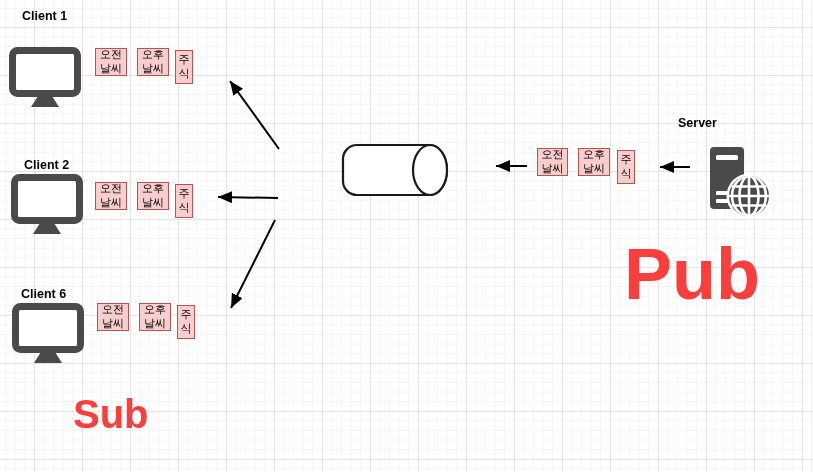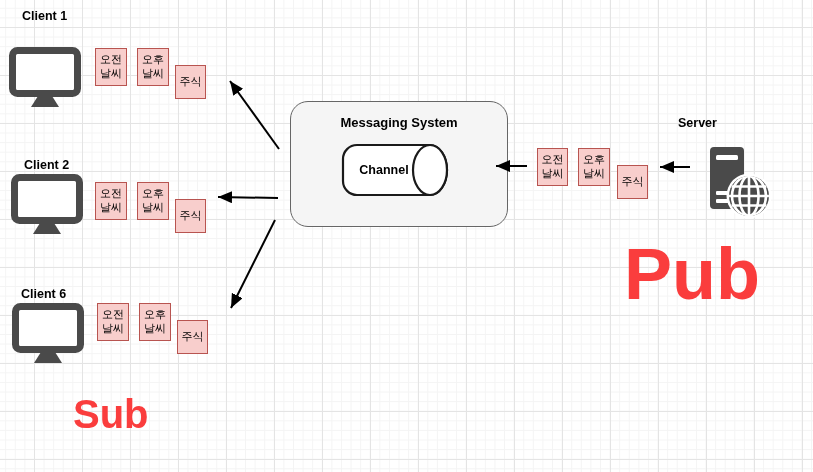--- a/index.html
+++ b/index.html
@@ -16,29 +16,29 @@
       linear-gradient(to bottom, #f4f4f4 1px, transparent 1px);
     background-size:48px 48px, 48px 48px, 9.6px 9.6px, 9.6px 9.6px;
     background-position:-14px -21px, -14px -21px, 5.2px 7.8px, 5.2px 7.8px;
   }
   .abs{position:absolute;}
   .shape-label{
     font-weight:bold;font-size:12.5px;color:#000;white-space:nowrap;
   }
   .msg-box{
     position:absolute;
-    width:32px;height:38px;
+    width:32px;height:28px;
     background:#f8cecc;
     border:1.5px solid #b85450;
     box-sizing:border-box;
     display:flex;align-items:center;justify-content:center;
     text-align:center;white-space:pre-line;
     font-size:11px;line-height:1.25;color:#000;
   }
-  .msg-box.short{height:34px;width:31px;margin-top:15px;}
+  .msg-box.short{height:34px;width:18px;}
   .system-box{
     position:absolute;left:290px;top:101px;width:218px;height:126px;
     background:#f5f5f5;border:1.5px solid #666666;border-radius:18px;
     box-sizing:border-box;
   }
   .system-title{
     position:absolute;left:0;top:13px;width:100%;
     text-align:center;font-weight:bold;font-size:13px;color:#000;
   }
   .channel-label{
@@ -89,28 +89,24 @@
   <svg class="abs" style="left:12px;top:303px;" width="72" height="60" viewBox="0 0 72 60">
     <rect x="3.5" y="3.5" width="65" height="43" rx="5" fill="#ffffff" stroke="#4a4a4a" stroke-width="7"></rect>
     <polygon points="29,49 43,49 50,60 22,60" fill="#4a4a4a"></polygon>
   </svg>
   <div class="msg-box" style="left:97px;top:303px;">오전
 날씨</div>
   <div class="msg-box" style="left:139px;top:303px;">오후
 날씨</div>
   <div class="msg-box short" style="left:177px;top:305px;">주식</div>
 
-  <div class="system-box">
-    <div class="system-title">Messaging System</div>
-  </div>
   <svg class="abs" style="left:341px;top:143px;" width="112" height="54" viewBox="0 0 112 54">
     <path d="M 16 2 L 89 2 A 17 25 0 0 1 89 52 L 16 52 A 14 14 0 0 1 2 38 L 2 16 A 14 14 0 0 1 16 2 Z" fill="#ffffff" stroke="#1a1a1a" stroke-width="2.2"></path>
     <ellipse cx="89" cy="27" rx="17" ry="25" fill="#ffffff" stroke="#1a1a1a" stroke-width="2.2"></ellipse>
   </svg>
-  <div class="channel-label">Channel</div>
 
   <div class="msg-box" style="left:537px;top:148px;width:31px;">오전
 날씨</div>
   <div class="msg-box" style="left:578px;top:148px;">오후
 날씨</div>
   <div class="msg-box short" style="left:617px;top:150px;">주식</div>
 
   <div class="shape-label server-label">Server</div>
   <svg class="abs" style="left:708px;top:145px;" width="66" height="76" viewBox="0 0 66 76">
     <rect x="2" y="2" width="34" height="62" rx="4" fill="#4a4a4a"></rect>

